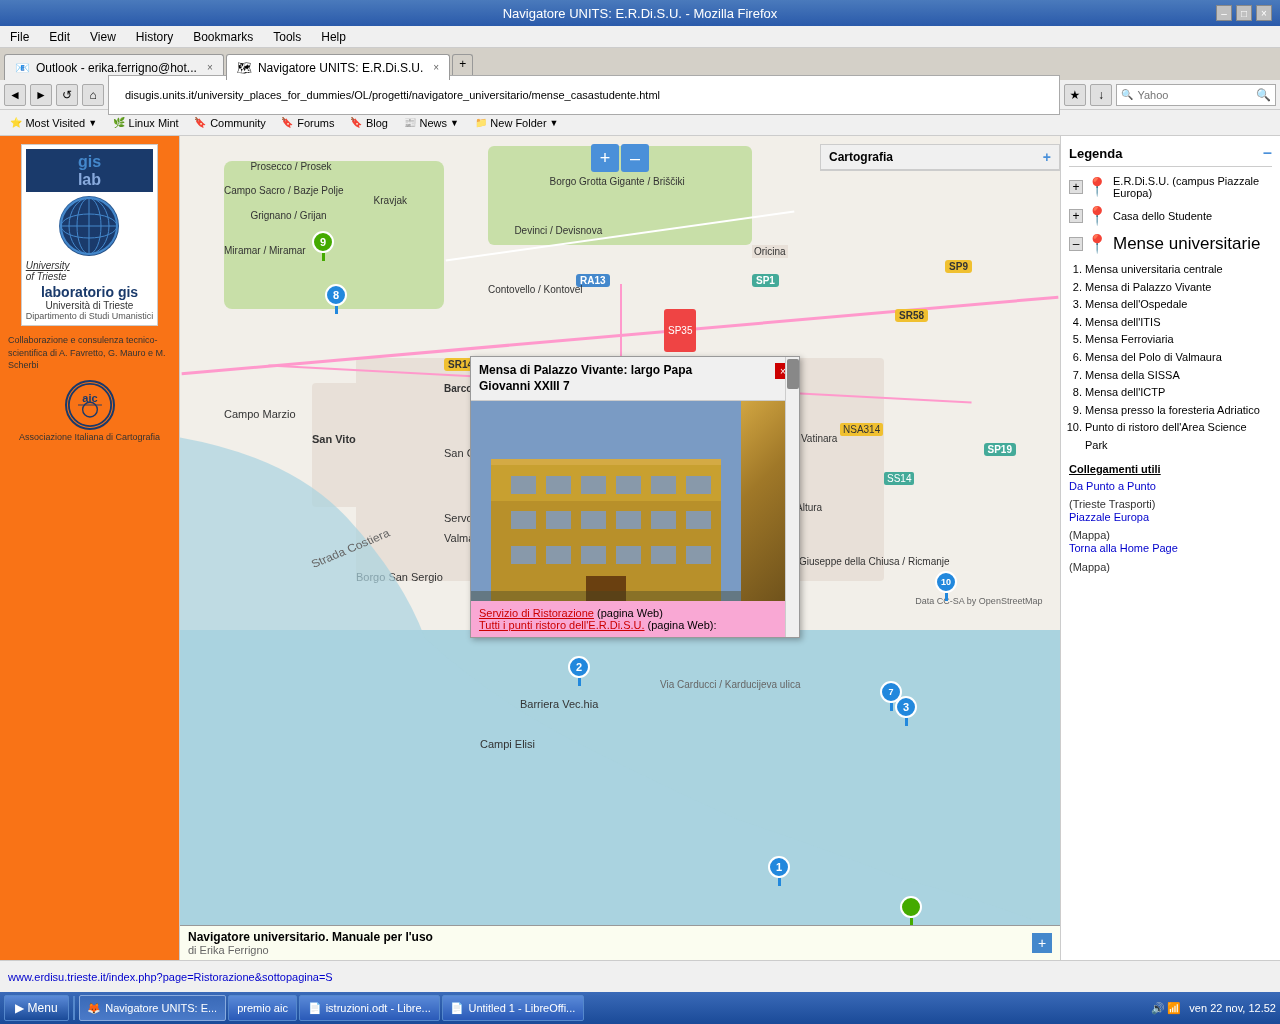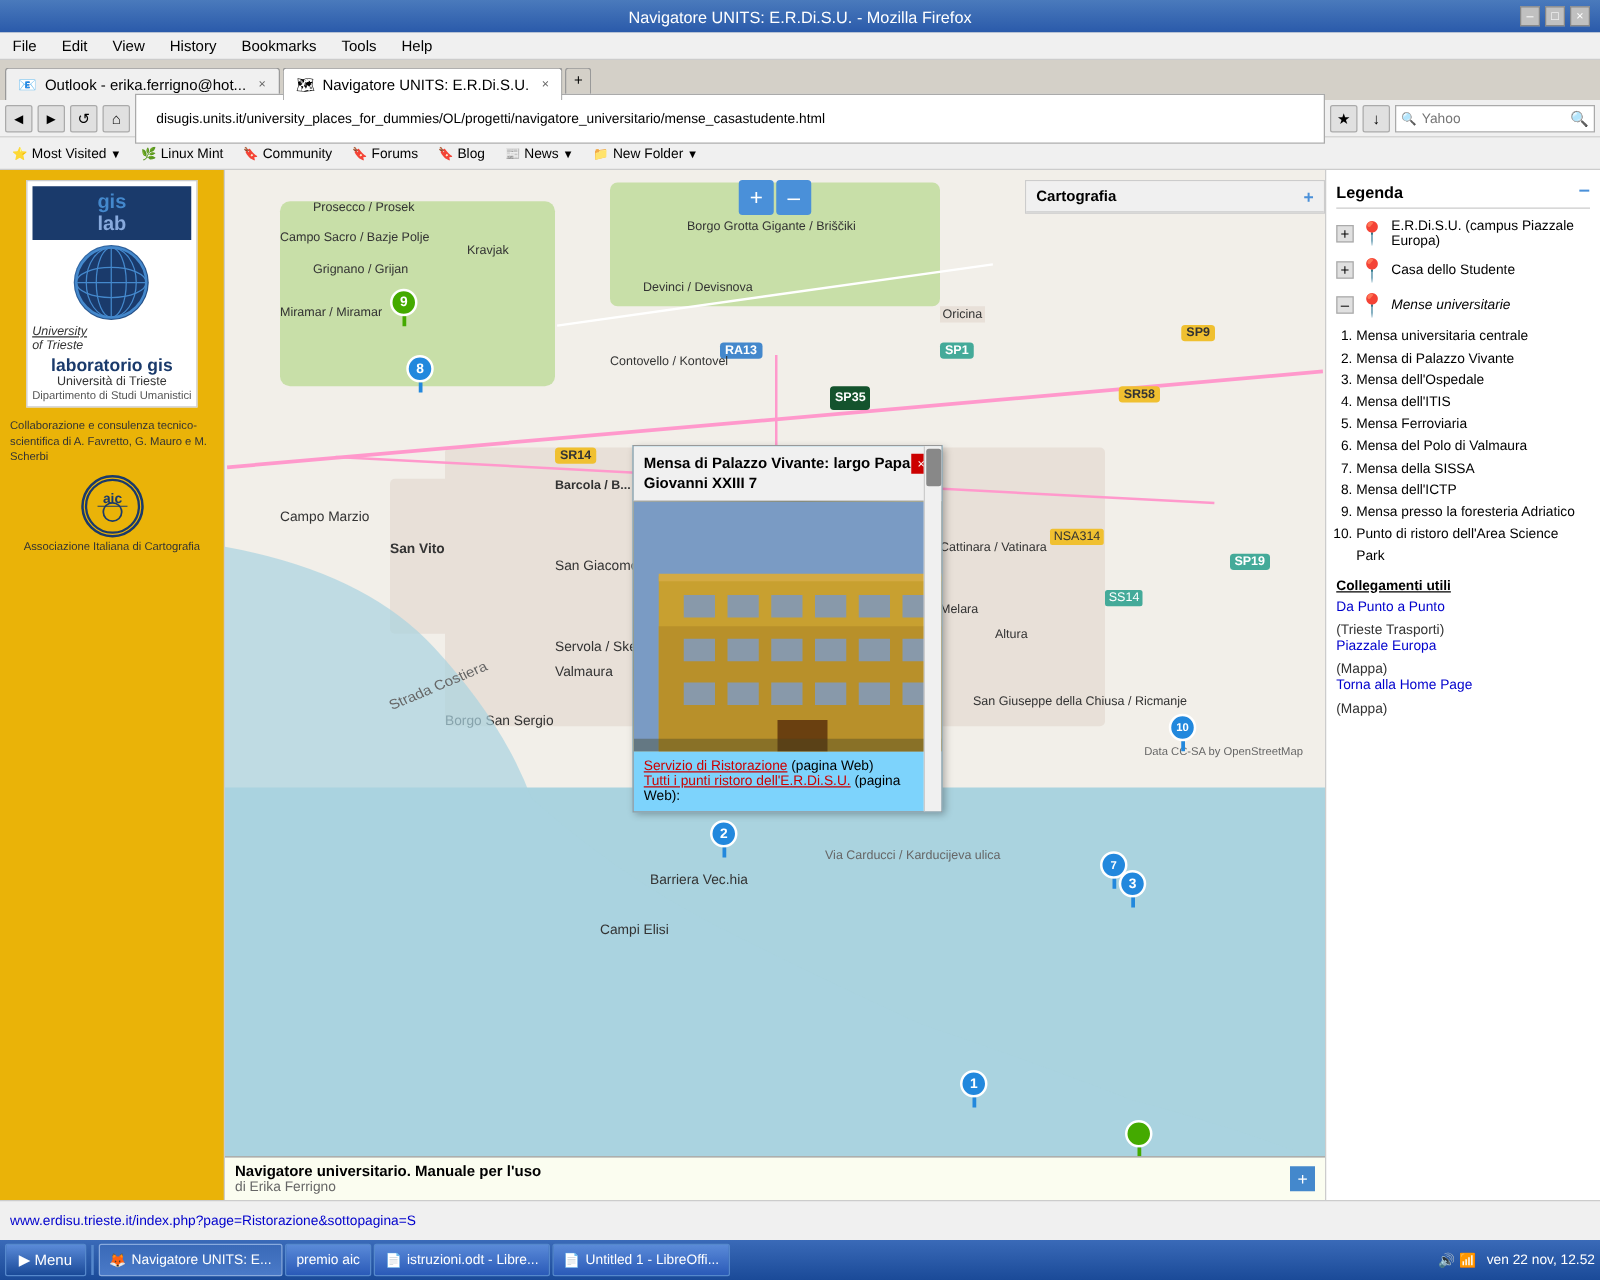--- a/index.html
+++ b/index.html
@@ -101,21 +101,21 @@
 
     
     .main-content {
       display: flex;
       height: calc(1024px - 26px - 22px - 32px - 30px - 26px - 32px);
     }
 
     
     .sidebar {
       width: 180px;
-      background: #eab308;
+      background: #f97316;
       border-right: 1px solid #ccc;
       padding: 8px;
       overflow: hidden;
       flex-shrink: 0;
     }
     .sidebar-logo { text-align: center; margin-bottom: 8px; }
     .sidebar-logo-box {
       background: white;
       border: 1px solid #ccc;
       padding: 4px;
@@ -195,26 +195,25 @@
       font-weight: bold;
       border-bottom: 1px solid #ccc;
     }
     .cartografia-plus { color: #4a90d9; cursor: pointer; font-size: 14px; }
 
     
     .popup {
       position: absolute;
       top: 200px;
       left: 300px;
-      width: 248px;
-      background: #7dd3fc;
+      width: 330px;
+      background: #f9a8d4;
       border: 1px solid #999;
       box-shadow: 2px 2px 6px rgba(0,0,0,0.3);
       z-index: 20;
-      margin-left: 36px;
     }
     .popup-header {
       background: #f0f0f0;
       padding: 6px 8px;
       font-size: 12px;
       font-weight: bold;
       display: flex;
       justify-content: space-between;
       align-items: flex-start;
       border-bottom: 1px solid #ccc;
@@ -580,21 +579,21 @@
         <div style="position:absolute; bottom:10%; left:20%; width:60%; height:45%; background:#e8e0d8; border-radius:4px;"></div>
         <div style="position:absolute; bottom:25%; left:15%; width:25%; height:25%; background:#e8e0d8; border-radius:4px;"></div>
 
         <div style="position:absolute; top:40%; left:0; right:0; height:3px; background:#f9c; transform:rotate(-5deg);"></div>
         <div style="position:absolute; top:50%; left:10%; width:80%; height:2px; background:#f9c; transform:rotate(3deg);"></div>
         <div style="position:absolute; top:30%; left:50%; width:2px; height:40%; background:#f9c;"></div>
         <div style="position:absolute; top:20%; left:30%; width:40%; height:2px; background:#fff; transform:rotate(-8deg);"></div>
 
         <div style="position:absolute; top:45%; left:30%; background:#f0c030; color:#333; font-size:10px; padding:1px 4px; border-radius:3px; font-weight:bold;">SR14</div>
         <div style="position:absolute; top:25%; right:10%; background:#f0c030; color:#333; font-size:10px; padding:1px 4px; border-radius:3px; font-weight:bold;">SP9</div>
-        <div style="position:absolute; top:35%; left:55%; background:#14532d; color:white; font-size:10px; padding:4px 4px; border-radius:3px; font-weight:bold;">SP35</div>
+        <div style="position:absolute; top:35%; left:55%; background:#ef4444; color:white; font-size:10px; padding:16px 4px; border-radius:3px; font-weight:normal;">SP35</div>
         <div style="position:absolute; top:35%; right:15%; background:#f0c030; color:#333; font-size:10px; padding:1px 4px; border-radius:3px; font-weight:bold;">SR58</div>
         <div style="position:absolute; top:28%; left:45%; background:#4488cc; color:white; font-size:10px; padding:1px 4px; border-radius:3px; font-weight:bold;">RA13</div>
         <div style="position:absolute; top:28%; left:65%; background:#4a9; color:white; font-size:10px; padding:1px 4px; border-radius:3px; font-weight:bold;">SP1</div>
 
         <div style="position:absolute; top:15%; left:8%; font-size:10px; color:#333;">Grignano / Grijan</div>
         <div style="position:absolute; top:12%; left:22%; font-size:10px; color:#333;">Kravjak</div>
         <div style="position:absolute; top:22%; left:5%; font-size:10px; color:#333;">Miramar / Miramar</div>
         <div style="position:absolute; top:10%; left:5%; font-size:10px; color:#333;">Campo Sacro / Bazje Polje</div>
         <div style="position:absolute; top:8%; left:42%; font-size:10px; color:#333;">Borgo Grotta Gigante / Briščiki</div>
         <div style="position:absolute; top:18%; left:38%; font-size:10px; color:#333;">Devinci / Devisnova</div>
@@ -774,21 +773,21 @@
       <span style="font-size:11px;">Casa dello Studente</span>
     </div>
 
     <div class="legend-item">
       <div class="legend-controls">
         <div class="legend-minus-btn">–</div>
       </div>
       <div class="legend-marker">
         <span style="color:#2288dd; font-size:18px;">📍</span>
       </div>
-      <span style="font-size:11px;font-style:italic;">Mense universitarie</span>
+      <span style="font-size:17px;">Mense universitarie</span>
     </div>
 
     <ol class="legend-numbered-list">
       <li>Mensa universitaria centrale</li>
       <li>Mensa di Palazzo Vivante</li>
       <li>Mensa dell'Ospedale</li>
       <li>Mensa dell'ITIS</li>
       <li>Mensa Ferroviaria</li>
       <li>Mensa del Polo di Valmaura</li>
       <li>Mensa della SISSA</li>

